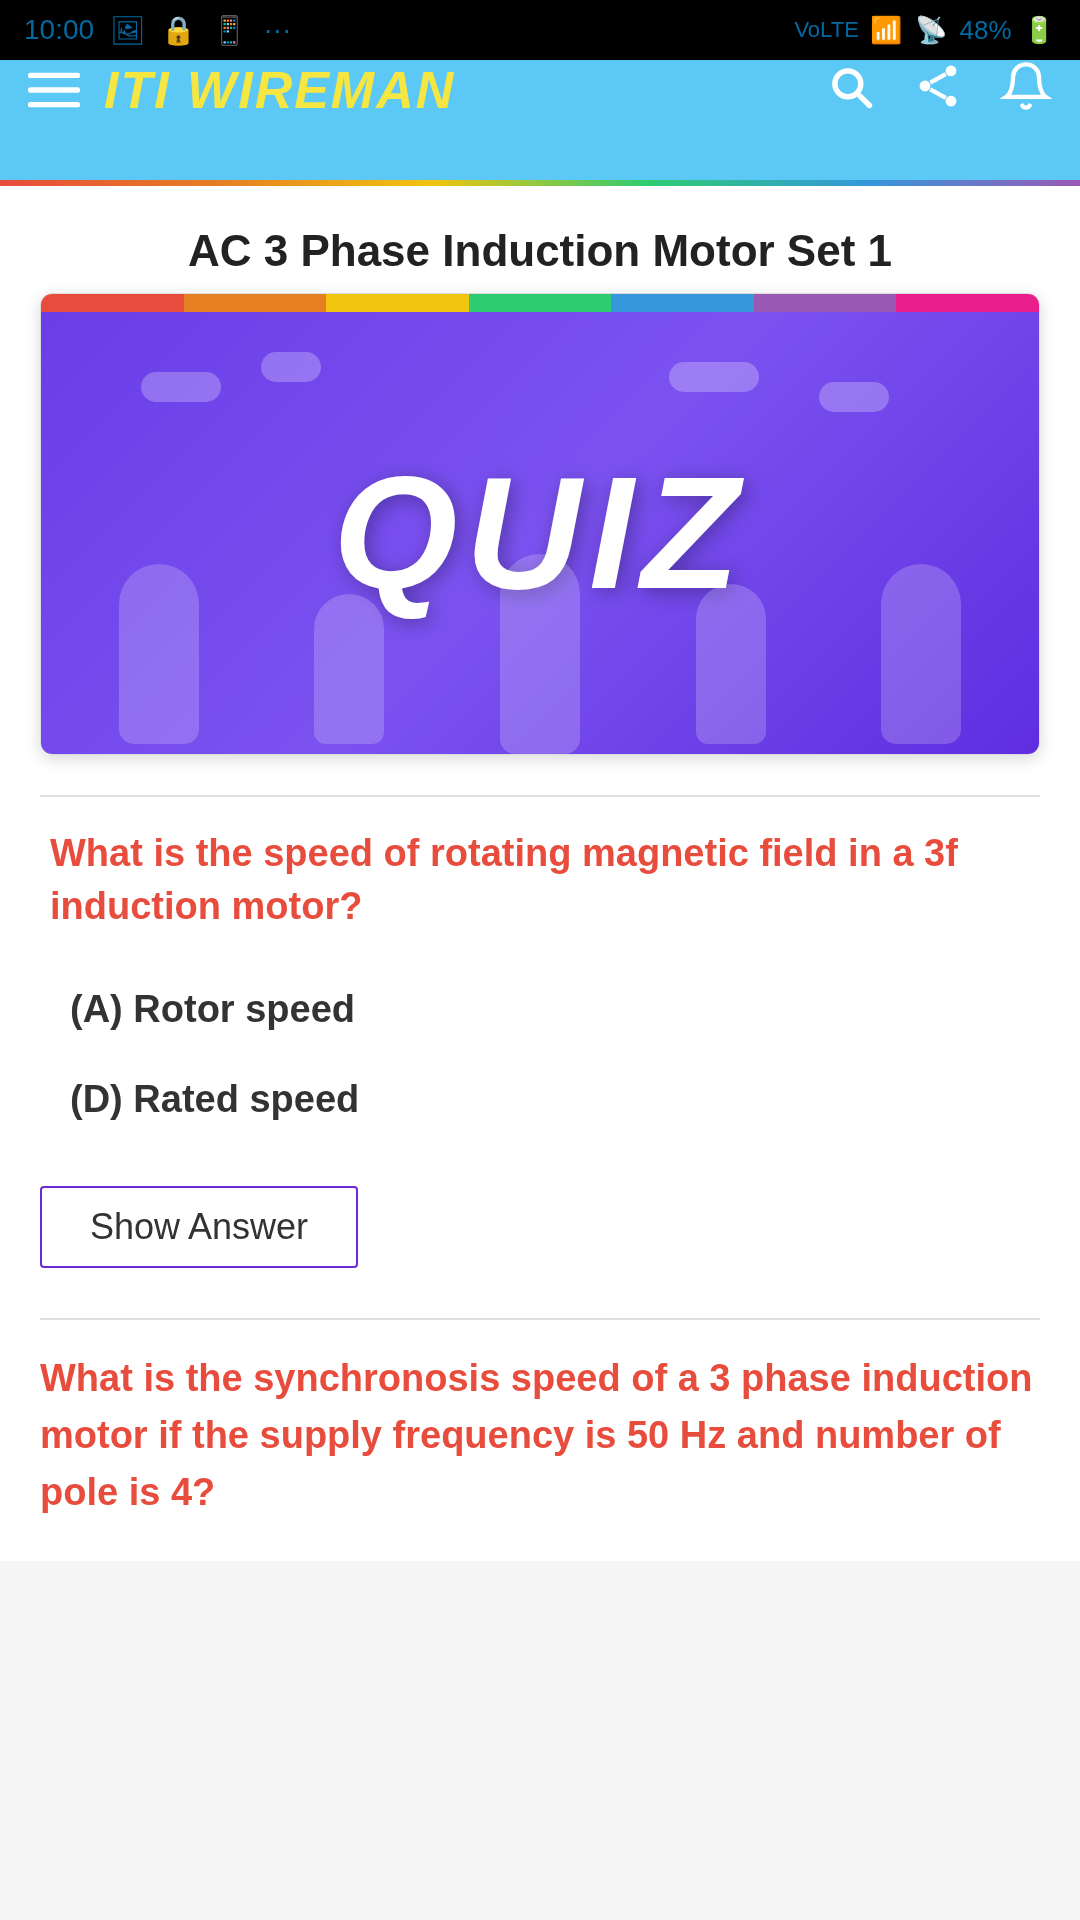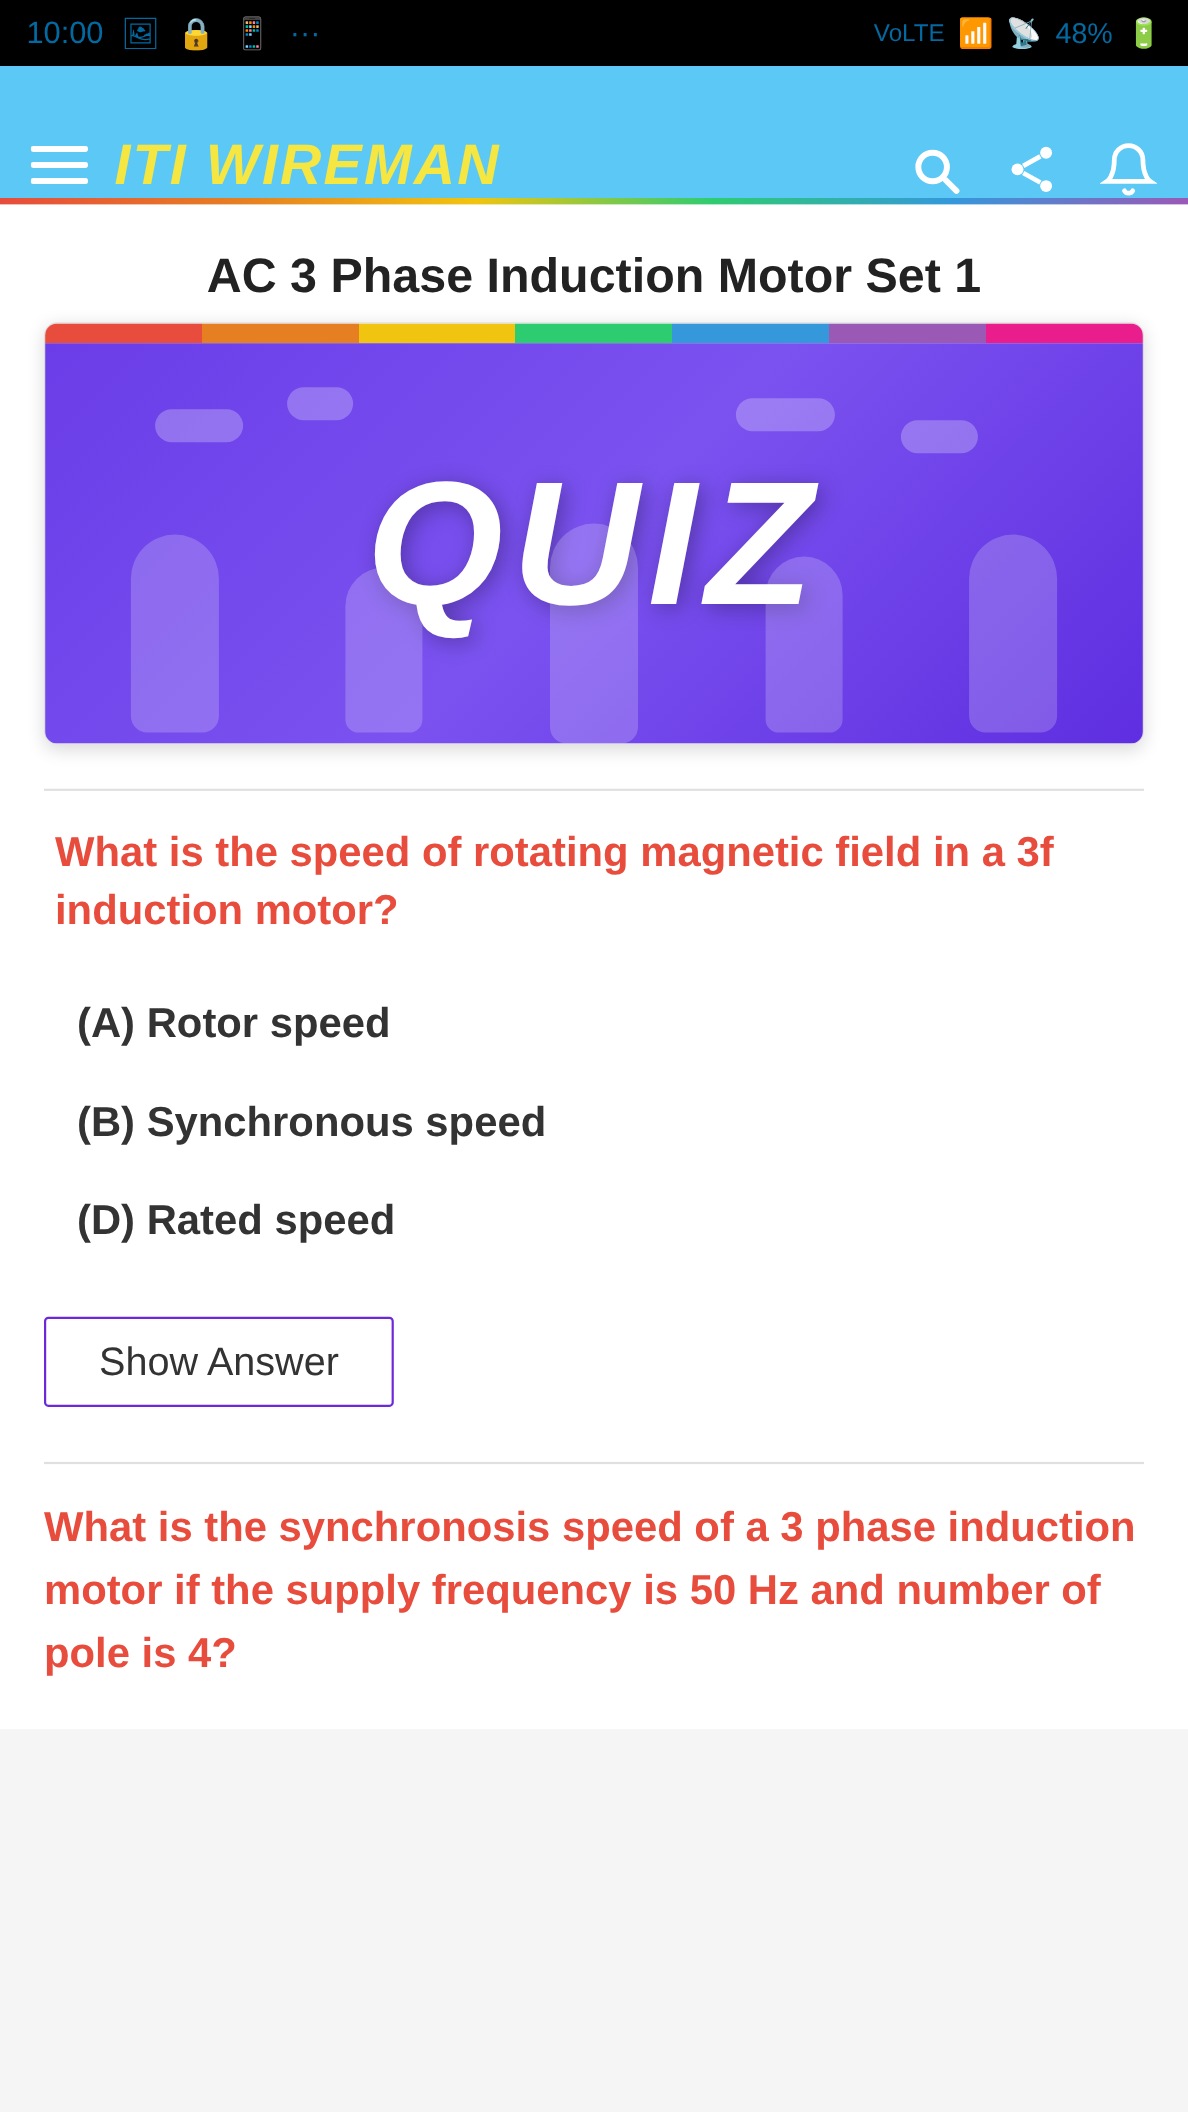--- a/index.html
+++ b/index.html
@@ -43,21 +43,21 @@
       gap: 12px;
       font-size: 26px;
     }
 
     
     .app-bar {
       width: 100%;
       height: 120px;
       background: #5bc8f5;
       display: flex;
-      align-items: flex-end;
+      align-items: flex-start;
       justify-content: space-between;
       padding: 0 28px;
     }
 
     .app-bar-left {
       display: flex;
       align-items: center;
       gap: 24px;
     }
 
@@ -121,21 +121,21 @@
       border: 1px solid #ddd;
     }
 
     .banner-rainbow {
       height: 18px;
       background: linear-gradient(to right, #e74c3c 0%, #e74c3c 14.28%, #e67e22 14.28%, #e67e22 28.56%, #f1c40f 28.56%, #f1c40f 42.84%, #2ecc71 42.84%, #2ecc71 57.12%, #3498db 57.12%, #3498db 71.4%, #9b59b6 71.4%, #9b59b6 85.68%, #e91e8c 85.68%, #e91e8c 100%);
     }
 
     .banner-body {
       background: linear-gradient(135deg, #6a3de8 0%, #7b52f0 50%, #5e2ee0 100%);
-      height: 364px;
+      height: 442px;
       display: flex;
       align-items: center;
       justify-content: center;
       position: relative;
     }
 
     .quiz-text {
       font-size: 160px;
       font-weight: 900;
       color: #fff;
@@ -309,24 +309,20 @@
   <div>
     <p class="question-text">What is the speed of rotating magnetic field in a 3f induction motor?</p>
 
     
     <div class="options">
       <div class="option">
         <span>(A)</span>
         <span>Rotor speed</span>
       </div>
       <div class="option">
-        <span>(B)</span>
-        <span>Synchronous speed</span>
-      </div>
-      <div class="option">
         <span>(D)</span>
         <span>Rated speed</span>
       </div>
     </div>
 
     
     <button class="show-answer-btn">Show Answer</button>
   </div>
 
   <div class="divider"></div>

